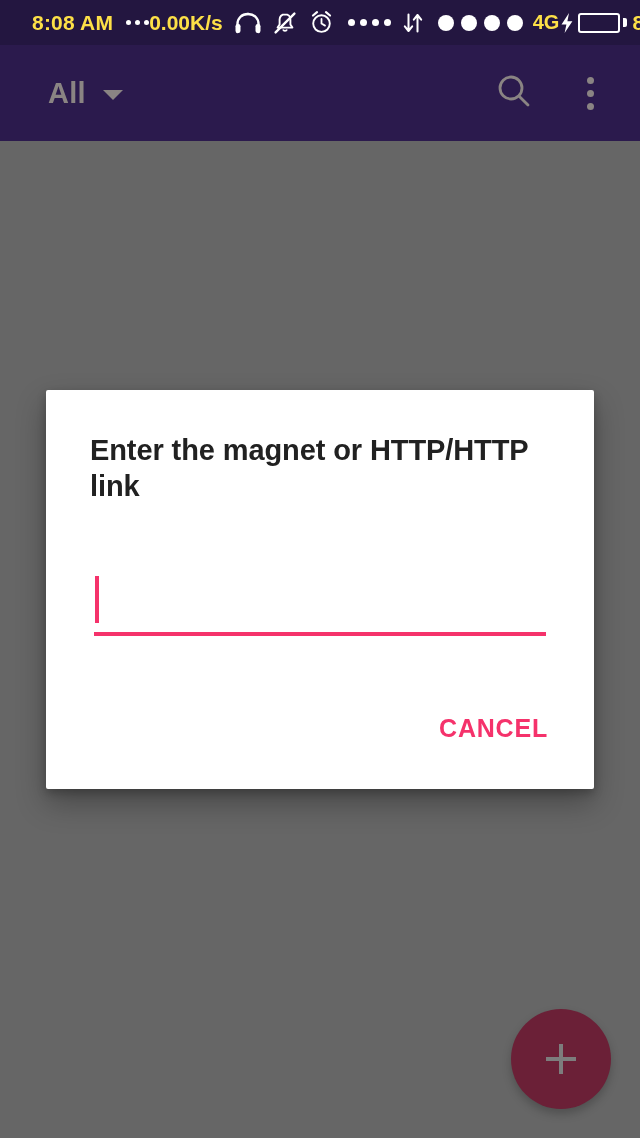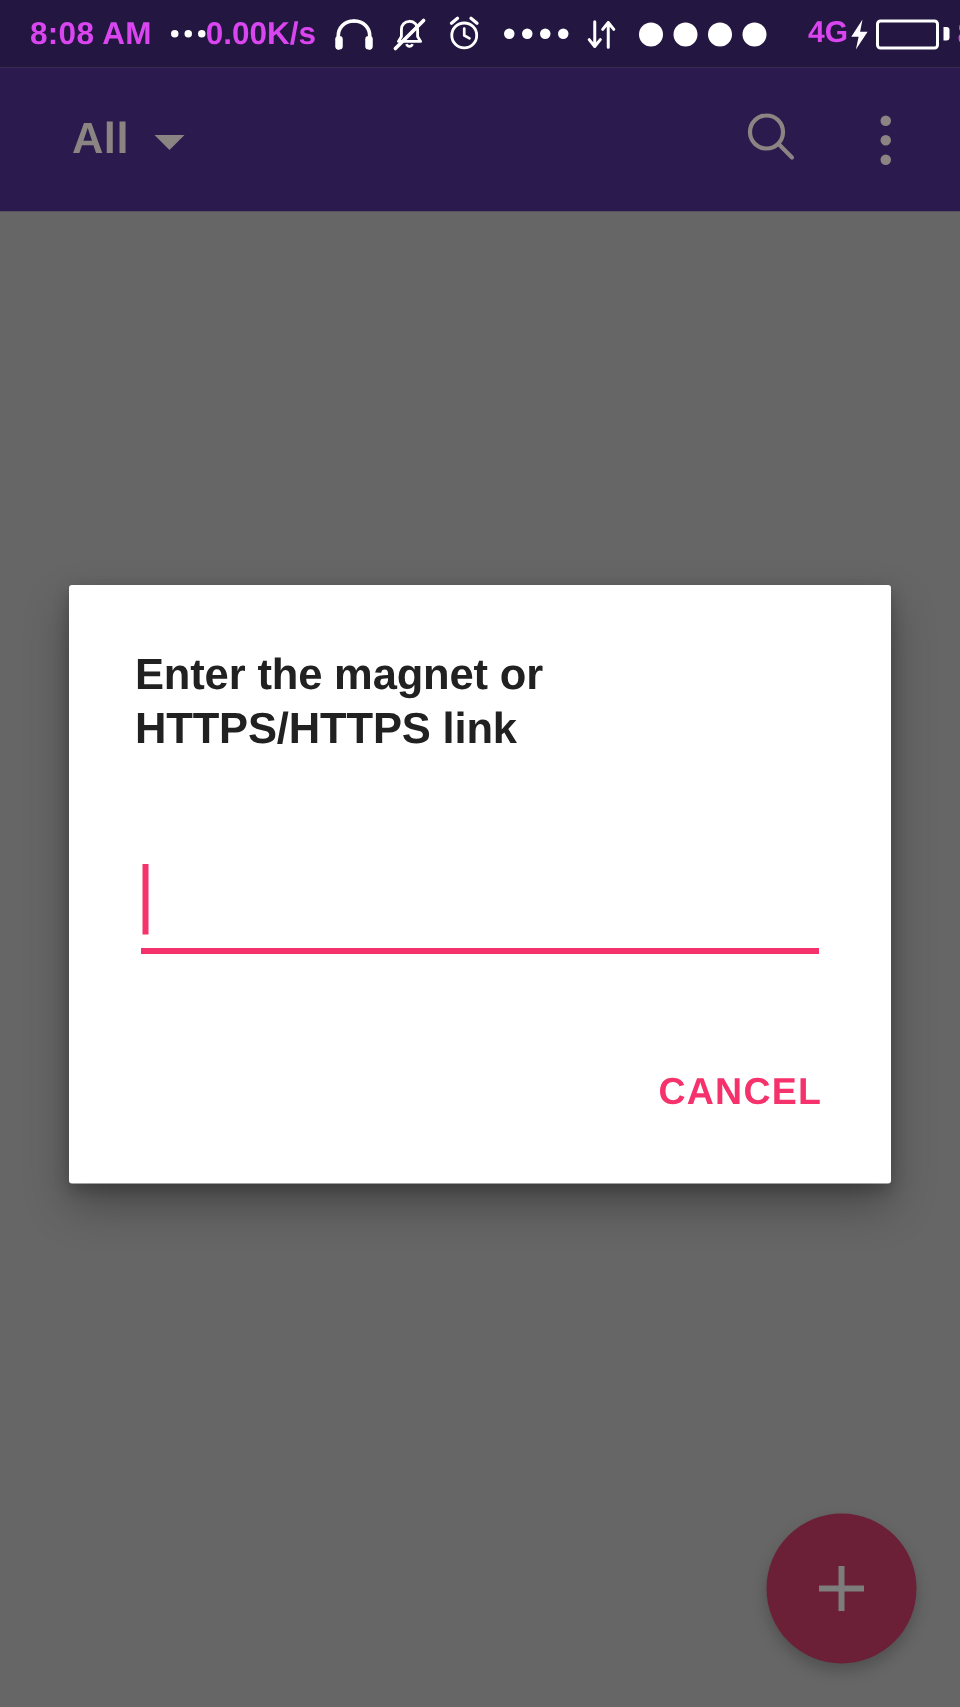--- a/index.html
+++ b/index.html
@@ -19,22 +19,22 @@
   
   .status-bar {
     position: absolute;
     top: 0; left: 0;
     width: 640px;
     height: 45px;
     background: #231640;
     display: flex;
     align-items: center;
     box-sizing: border-box;
-    padding: 0 14px 0 20px;
-    color: #d946ef;
+    padding: 0 14px 0 32px;
+    color: #fde047;
   }
   .sb-time {
     font-size: 21px;
     font-weight: bold;
     letter-spacing: 0.2px;
     white-space: nowrap;
   }
   .sb-dots3 {
     display: flex;
     align-items: center;
@@ -78,21 +78,21 @@
   }
   .sb-signal i {
     width: 16px; height: 16px;
     border-radius: 50%;
     background: #ffffff;
     display: block;
   }
   .sb-net {
     font-size: 20px;
     font-weight: bold;
-    margin-left: 28px;
+    margin-left: 10px;
   }
   .sb-spacer { flex: 1 1 auto; }
   .sb-batt-wrap {
     display: flex;
     align-items: center;
     gap: 3px;
   }
   .sb-batt-body {
     width: 42px; height: 20px;
     border: 2px solid #ffffff;
@@ -387,21 +387,21 @@
 <div class="content">
 
   <div class="fab">
     <span class="fab-plus"></span>
   </div>
 
 </div>
 
 <div class="dialog">
 
-  <h1 class="dialog-title">Enter the magnet or HTTPS/HTTPS link</h1>
+  <h1 class="dialog-title">Enter the magnet or HTTP/HTTP link</h1>
 
   <div class="dialog-body">
     <div class="text-field">
       <span class="tf-caret"></span>
       <input class="tf-input" type="text" placeholder="" style="">
     </div>
   </div>
 
   <div class="dialog-actions">
     <button class="dlg-btn">CANCEL</button>

